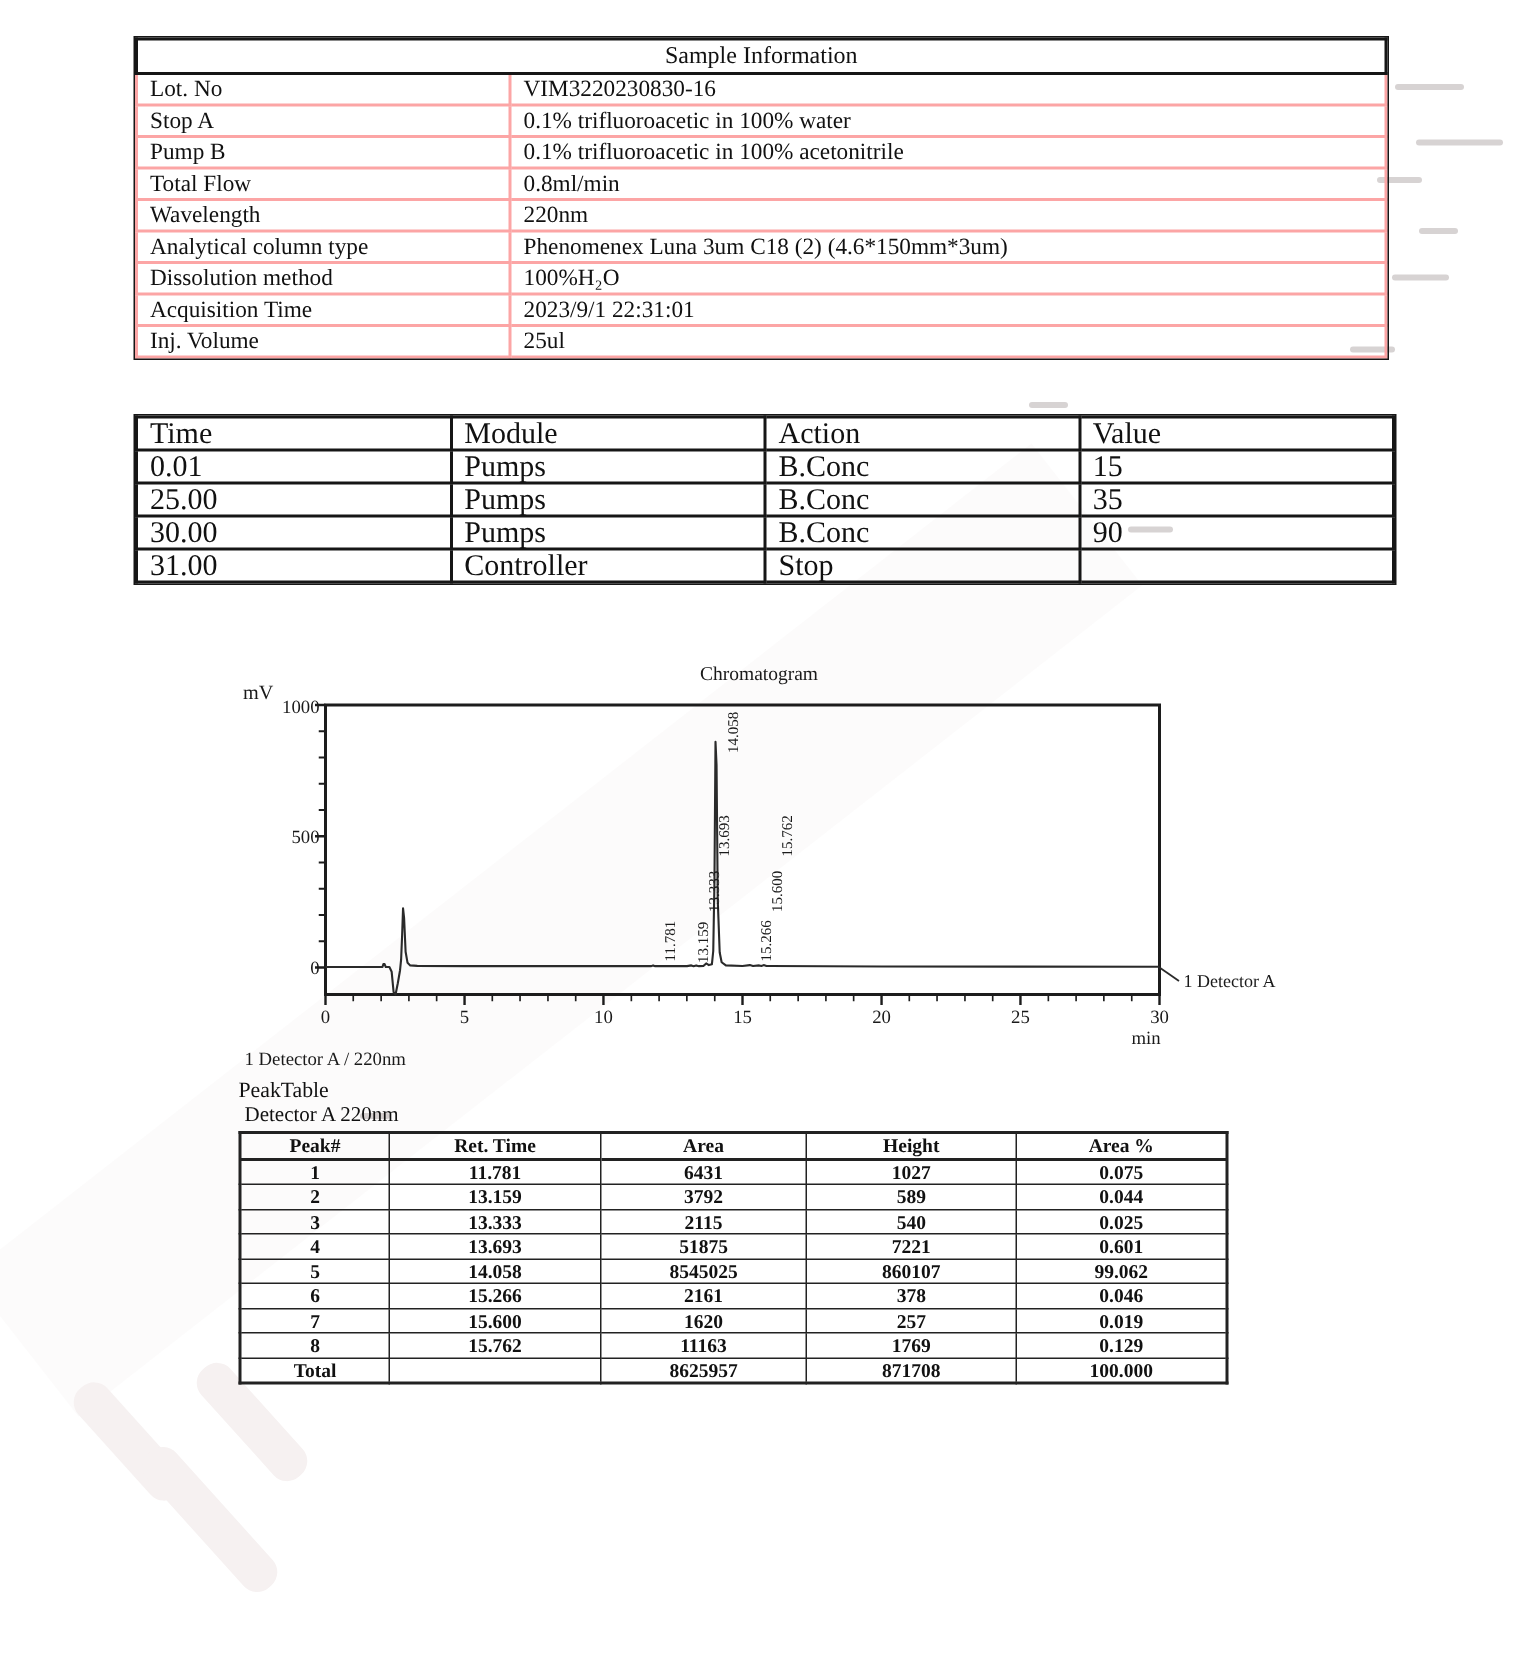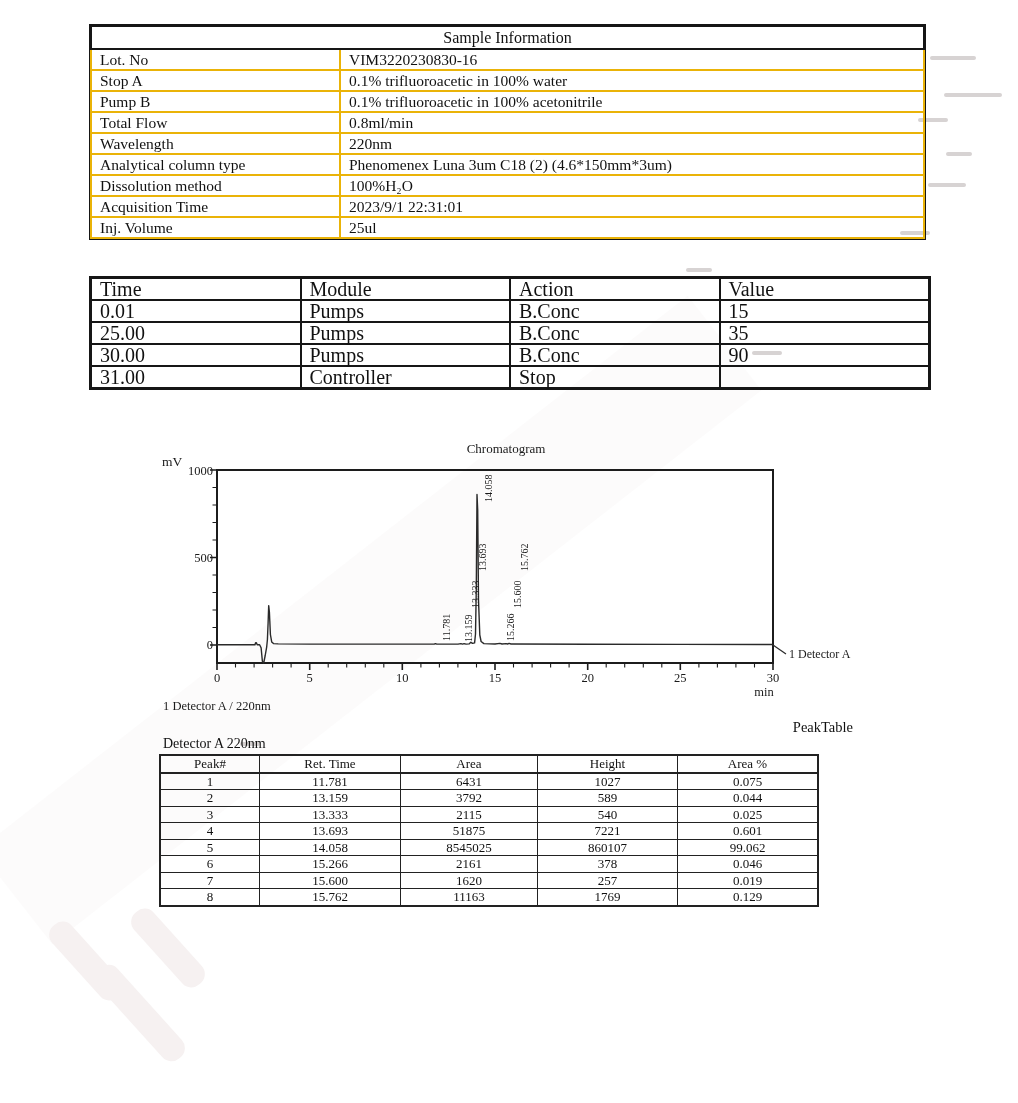--- a/index.html
+++ b/index.html
@@ -4,36 +4,36 @@
 <style>
   html,body{margin:0;padding:0;background:#ffffff;}
   .page{
     position:relative;width:1018px;height:1103px;background:#ffffff;overflow:hidden;
     font-family:"Liberation Serif", serif;color:#111;
   }
   
   table{border-collapse:collapse;}
   .t1{position:absolute;left:90px;top:25px;width:835px;font-size:15.5px;}
   .t1 th{font-weight:normal;font-size:16px;text-align:center;border:2px solid #161616;height:21px;padding:0 4px;margin-top:24px;}
-  .t1 td{border:2px solid #eab308;height:19px;padding:0 8px;line-height:19px;white-space:nowrap;}
+  .t1 td{border:2px solid #fca5a5;height:19px;padding:0 8px;line-height:19px;white-space:nowrap;}
   .t1 .c1{width:231px;}
   .t2{position:absolute;left:90px;top:277px;width:840px;font-size:20px;}
   .t2 td{border:2px solid #161616;height:20px;padding:0 8px;line-height:20px;white-space:nowrap;}
   .t2 .col{width:25%;}
   
   .chrom{position:absolute;left:140px;top:430px;}
   .chrom text{fill:#1a1a1a;}
   
-  .pt-title{position:absolute;left:159px;top:719px;width:694px;text-align:right;font-size:14.5px;}
+  .pt-title{position:absolute;left:159px;top:719px;width:694px;text-align:left;font-size:14.5px;}
   .pt-sub{position:absolute;left:163px;top:736px;font-size:14px;}
   .t3{position:absolute;left:159px;top:754px;width:628px;font-size:13px;table-layout:fixed;}
   .t3 td{border:1.4px solid #222;height:15.5px;padding:0 3px;line-height:15px;text-align:center;white-space:nowrap;}
   .t3 tr.hd td{border-bottom-width:2px;}
   .t3 .w0{width:92px}.t3 .w1{width:134px}.t3 .w2{width:130px}.t3 .w3{width:133px}.t3 .w4{width:133px}
-  .t3{border:2.2px solid #222;}
+  .t3{border:2.2px solid #222;font-weight:bold;}
   .t1,.t2{outline:1px solid #161616;}
   
   .artifact{position:absolute;background:rgba(150,140,140,.38);border-radius:3px;height:4px;}
   .wmark{position:absolute;background:#f6f1f1;border-radius:12px;}
   .wband{position:absolute;background:rgba(190,175,175,.05);transform:rotate(-38deg);}
 </style>
 </head>
 <body>
 
 <div class="page">
@@ -235,16 +235,23 @@
       <td>257</td>
       <td>0.019</td>
     </tr>
     <tr>
       <td>8</td>
       <td>15.762</td>
       <td>11163</td>
       <td>1769</td>
       <td>0.129</td>
     </tr>
+    <tr>
+      <td>Total</td>
+      <td></td>
+      <td>8625957</td>
+      <td>871708</td>
+      <td>100.000</td>
+    </tr>
   </tbody>
     </table>
 
 </div>
 
 </body></html>

